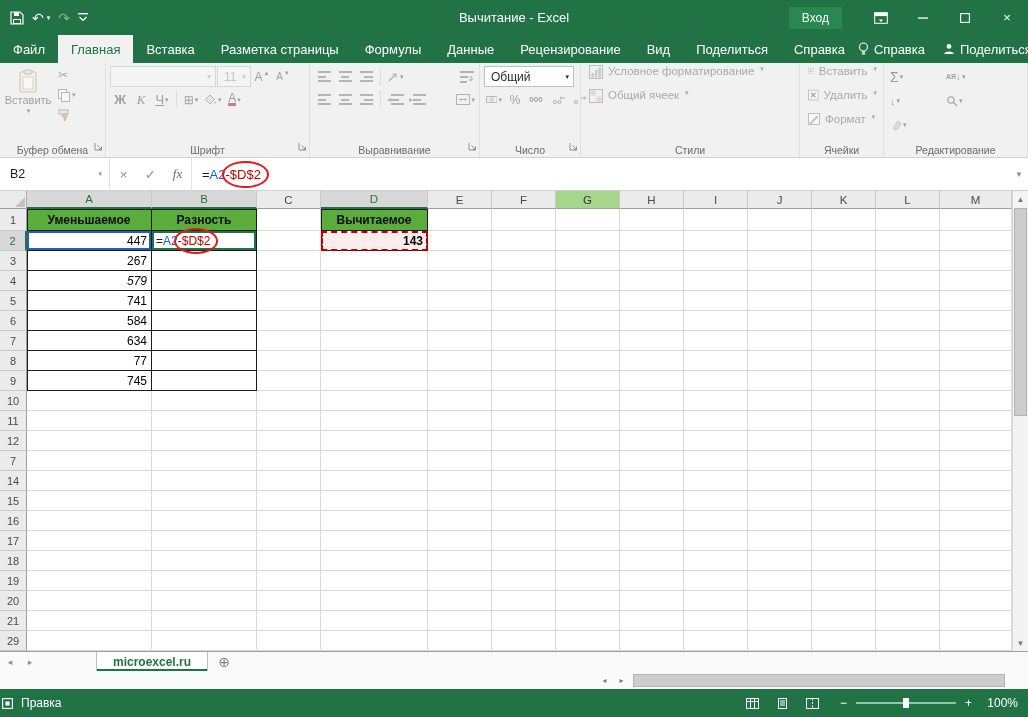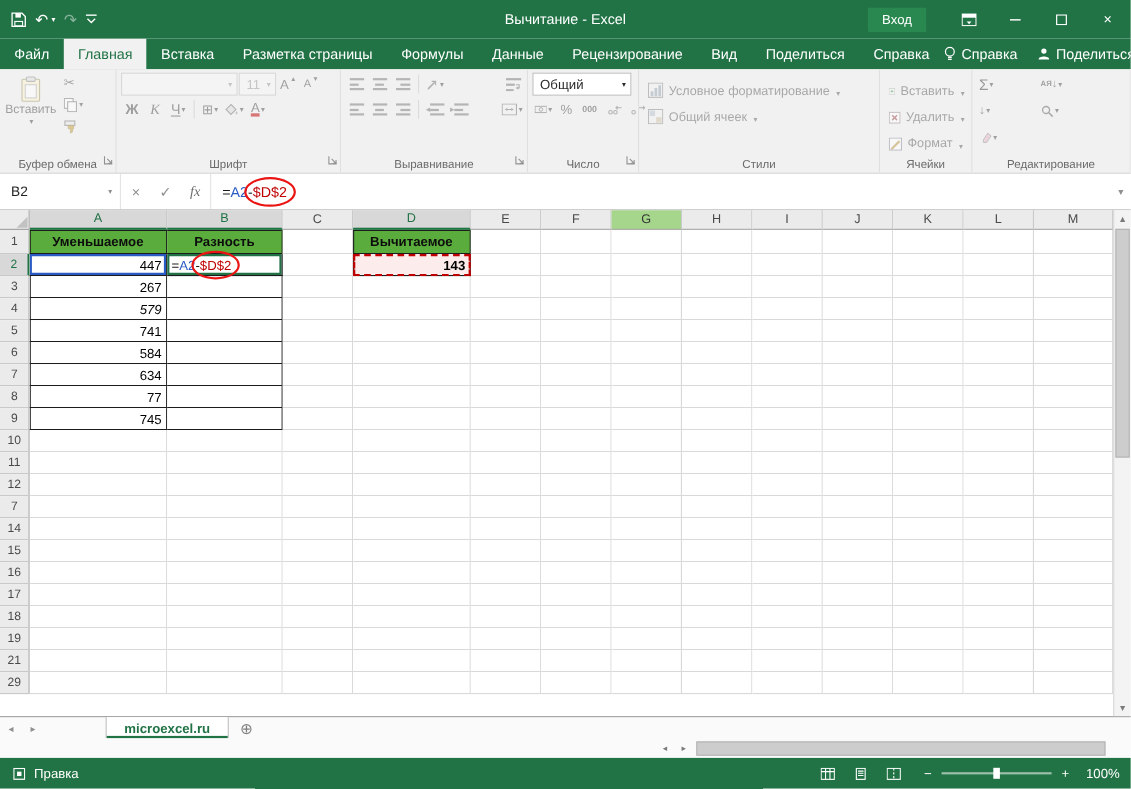--- a/index.html
+++ b/index.html
@@ -48,21 +48,21 @@
 .italic-b{font-style:italic;font-family:"Liberation Serif",serif;font-size:13px}
 .underline-b{text-decoration:underline;font-size:13px}
 .fontcolor{line-height:10px;border-bottom:3px solid #c00000;font-size:12px}
 .tiny{font-size:6px;margin-left:1px;align-self:flex-start;margin-top:4px}
 .li{display:inline-flex;flex-direction:column;justify-content:space-between;width:13px;height:11px}
 .li b{height:2px;background:#7a7a7a;width:100%}
 .li.c b:nth-child(2){width:62%;margin:0 auto}
 .li.l b:nth-child(2){width:62%}
 .li.r b:nth-child(2){width:62%;margin-left:auto}
 .zeros{font-size:8px;font-weight:bold;letter-spacing:0}
-.stylerow,.cellrow{display:flex;align-items:flex-end;gap:5px;height:24px;padding:0 4px;font-size:11.5px;color:#5f5f5f;white-space:nowrap}
+.stylerow,.cellrow{display:flex;align-items:flex-start;gap:5px;height:24px;padding:0 4px;font-size:11.5px;color:#5f5f5f;white-space:nowrap}
 .edgrid{display:grid;grid-template-columns:56px 66px;grid-auto-rows:24px;margin-top:1px}
 .sigma{font-size:14px;color:#444}
 .sortlbl{font-size:7px;font-weight:bold;line-height:7px}
 
 
 .fbar{flex:0 0 33px;background:#fff;display:flex;align-items:stretch;position:relative;z-index:30;border-bottom:1px solid #cfcfcf}
 .namebox{flex:0 0 110px;display:flex;align-items:center;padding-left:10px;font-size:12.5px;color:#1f1f1f;position:relative;border-right:1px solid #e3e3e3}
 .namebox .dd{position:absolute;right:7px;color:#8f8f8f}
 .fb-btn{flex:0 0 27px;display:flex;align-items:center;justify-content:center;font-size:13px;color:#8f8f8f}
 .fb-fx{font-family:"Liberation Serif",serif;font-style:italic;color:#6d6d6d}
@@ -114,21 +114,21 @@
 .sb-add{flex:0 0 32px;display:flex;align-items:center;justify-content:center;color:#7f7f7f;font-size:14px}
 
 .hscrollrow{flex:0 0 18px;background:#fafafa;display:flex;align-items:center}
 .hs-gap{flex:0 0 596px}
 .hs-btn{flex:0 0 17px;height:17px;display:flex;align-items:center;justify-content:center;color:#7a7a7a;font-size:8px}
 .hs-track{flex:1;height:17px;position:relative;margin-right:17px}
 .hs-thumb{position:absolute;top:2px;left:3px;right:6px;height:13px;background:#cdcdcd;border:1px solid #b3b3b3}
 
 
 .statusbar{flex:0 0 28px;background:var(--excel-green);display:flex;align-items:center;color:#fff;font-size:12px}
-.sb-mode{display:flex;align-items:center;gap:8px;padding-left:12px}
+.sb-mode{display:flex;align-items:center;gap:8px;padding-left:2px}
 .sb-spacer{flex:1}
 .views{display:flex;align-items:center;gap:4px;margin-right:14px}
 .view-btn{width:26px;height:22px;display:flex;align-items:center;justify-content:center}
 .zoomer{display:flex;align-items:center;gap:9px;margin-right:10px}
 .ztrack{width:100px;height:2px;background:rgba(255,255,255,.55);position:relative}
 .zthumb{position:absolute;left:47px;top:-4px;width:6px;height:10px;background:#fff}
 .zlabel{width:36px;text-align:right;margin-right:10px}
 </style>
 </head>
 <body>
@@ -877,20 +877,36 @@
             <div class="cell" style="flex: 0 0 64px;"></div>
             <div class="cell" style="flex: 0 0 64px;"></div>
             <div class="cell" style="flex: 0 0 64px;"></div>
             <div class="cell" style="flex: 0 0 64px;"></div>
             <div class="cell" style="flex: 0 0 64px;"></div>
             <div class="cell" style="flex: 0 0 64px;"></div>
             <div class="cell" style="flex: 0 0 64px;"></div>
             <div class="cell" style="flex: 1 1 64px;"></div>
           </div>
           <div class="grid-row">
+            <div class="row-h">20</div>
+            <div class="cell" style="flex: 0 0 125px;"></div>
+            <div class="cell" style="flex: 0 0 105px;"></div>
+            <div class="cell" style="flex: 0 0 64px;"></div>
+            <div class="cell" style="flex: 0 0 107px;"></div>
+            <div class="cell" style="flex: 0 0 64px;"></div>
+            <div class="cell" style="flex: 0 0 64px;"></div>
+            <div class="cell" style="flex: 0 0 64px;"></div>
+            <div class="cell" style="flex: 0 0 64px;"></div>
+            <div class="cell" style="flex: 0 0 64px;"></div>
+            <div class="cell" style="flex: 0 0 64px;"></div>
+            <div class="cell" style="flex: 0 0 64px;"></div>
+            <div class="cell" style="flex: 0 0 64px;"></div>
+            <div class="cell" style="flex: 1 1 64px;"></div>
+          </div>
+          <div class="grid-row">
             <div class="row-h">21</div>
             <div class="cell" style="flex: 0 0 125px;"></div>
             <div class="cell" style="flex: 0 0 105px;"></div>
             <div class="cell" style="flex: 0 0 64px;"></div>
             <div class="cell" style="flex: 0 0 107px;"></div>
             <div class="cell" style="flex: 0 0 64px;"></div>
             <div class="cell" style="flex: 0 0 64px;"></div>
             <div class="cell" style="flex: 0 0 64px;"></div>
             <div class="cell" style="flex: 0 0 64px;"></div>
             <div class="cell" style="flex: 0 0 64px;"></div>

